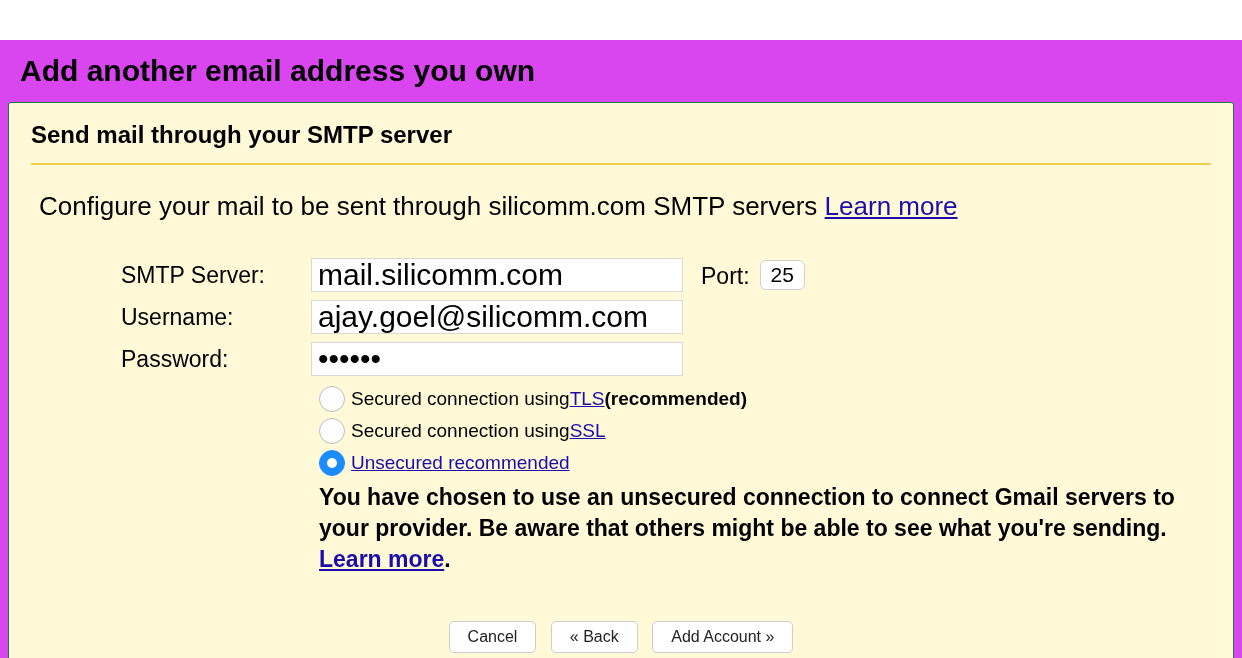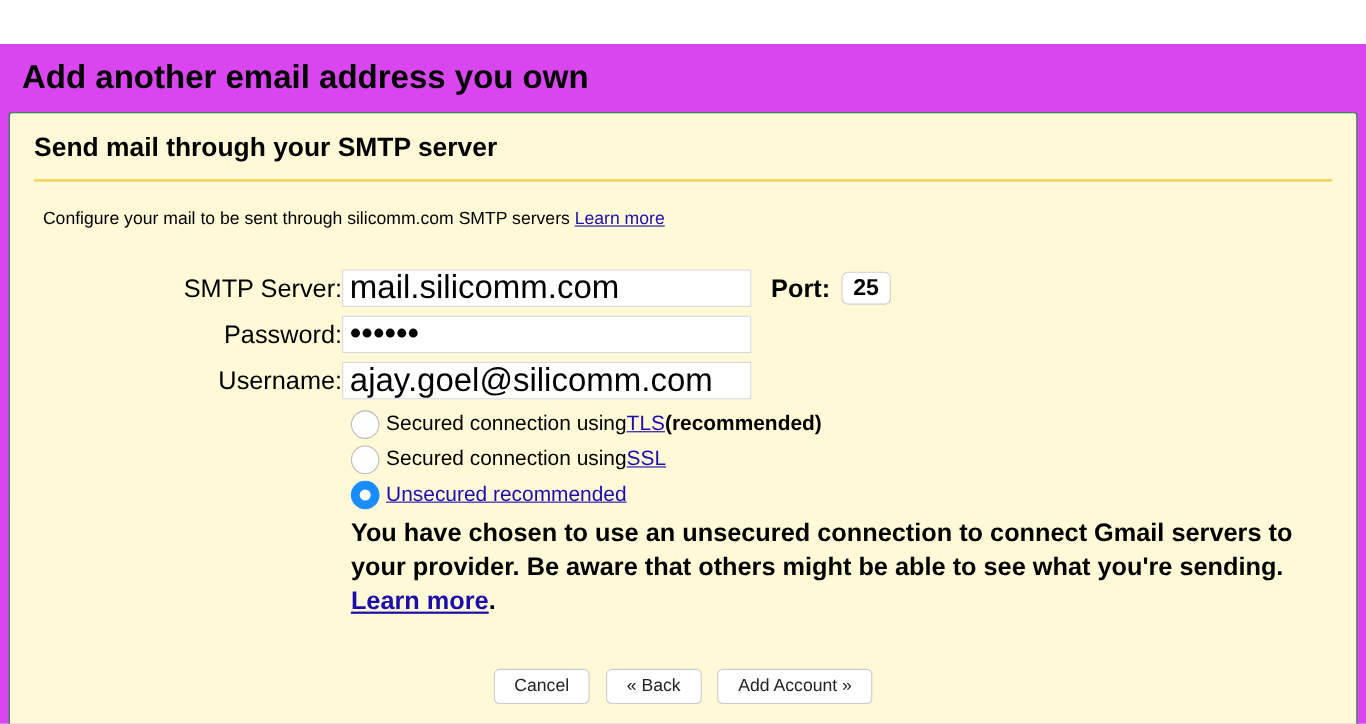--- a/index.html
+++ b/index.html
@@ -35,59 +35,58 @@
   }
   .subtitle {
     font-size: 24px;
     font-weight: bold;
     color: #000;
     padding-bottom: 14px;
     border-bottom: 2px solid #f1ce4e;
     margin-bottom: 26px;
   }
   .description {
-    font-size: 16px;
+    font-size: 26px;
     color: #000;
     margin-bottom: 36px;
     padding-left: 8px;
   }
   .description a {
     color: #1a0dab;
     text-decoration: underline;
   }
   .form-area {
     padding-left: 90px;
   }
   .form-row {
     display: flex;
     align-items: center;
     margin-bottom: 8px;
   }
   .form-label {
     width: 190px;
-    text-align: right;
+    text-align: left;
     font-size: 23px;
     color: #000;
-    padding-right: 0;
+    padding-right: 12px;
     white-space: nowrap;
   }
   .text-input {
     width: 372px;
     height: 34px;
     border: 1px solid #d8d8d8;
     background: #fff;
     font-size: 30px;
     padding: 2px 6px;
     font-family: Arial, Helvetica, sans-serif;
   }
   .port-group {
     display: inline-flex;
-    align-items: center;
+    align-items: flex-end;
     margin-left: 18px;
-    font-weight: bold;
   }
   .port-label {
     font-size: 23px;
     margin-right: 10px;
   }
   .port-select-wrap {
     display: inline-flex;
     align-items: stretch;
     border: 1px solid #d0d0d0;
     border-radius: 6px;
@@ -208,27 +207,27 @@
                 </svg>
               <svg width="10" height="6" viewBox="0 0 10 6">
                   <path d="M1 1 L5 5 L9 1" stroke="#fff" stroke-width="1.6" fill="none"></path>
                 </svg>
             </span>
           </div>
         </div>
       </div>
 
       <div class="form-row">
+        <div class="form-label">Username:</div>
+        <input type="text" class="text-input" value="ajay.goel@silicomm.com" style="">
+      </div>
+
+      <div class="form-row">
         <div class="form-label">Password:</div>
         <input type="text" class="text-input" value="••••••" style="">
-      </div>
-
-      <div class="form-row">
-        <div class="form-label">Username:</div>
-        <input type="text" class="text-input" value="ajay.goel@silicomm.com" style="">
       </div>
 
       <div class="radio-group">
         <div class="radio-row">
           <span class="radio-circle"></span>
           <span>Secured connection using </span>
             <a href="#">TLS</a>
             <span class="bold"> (recommended)</span>
         </div>
         <div class="radio-row">

